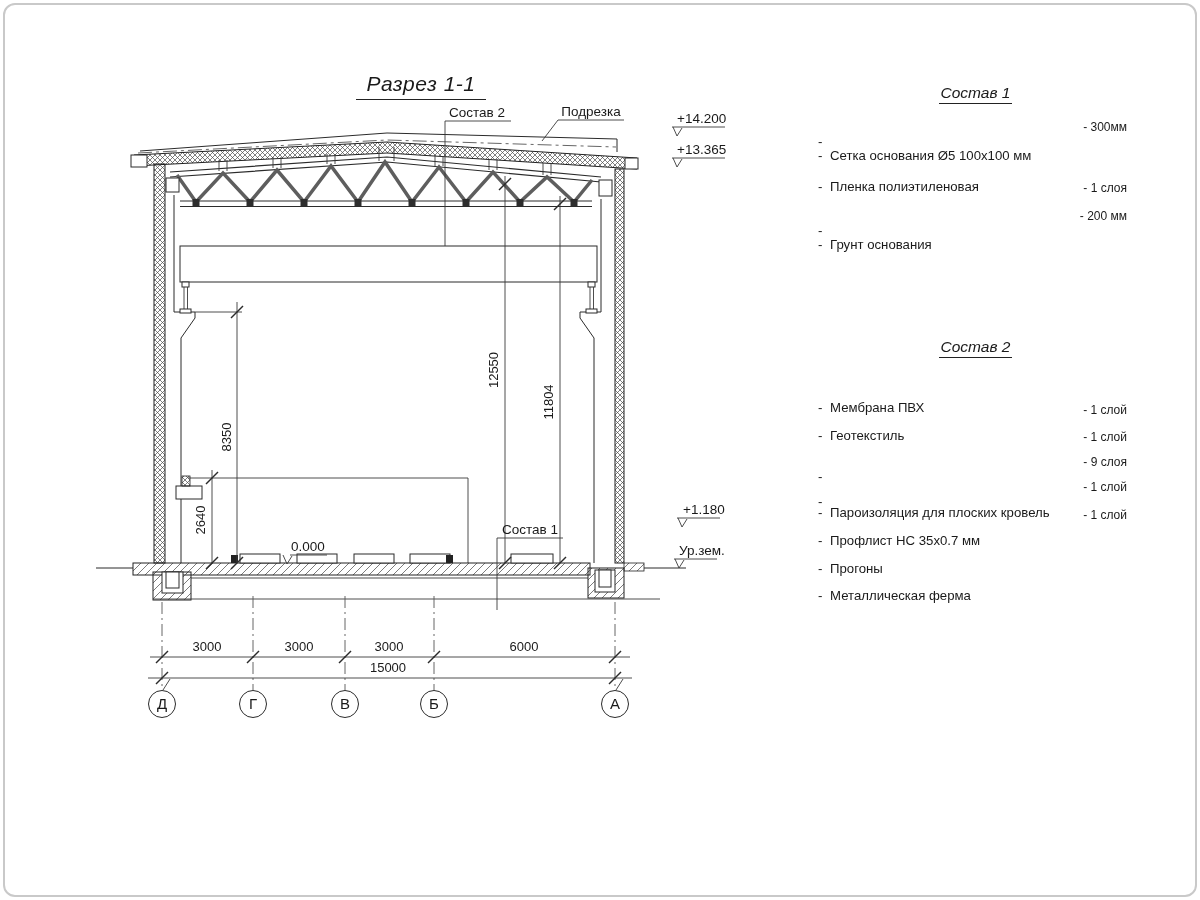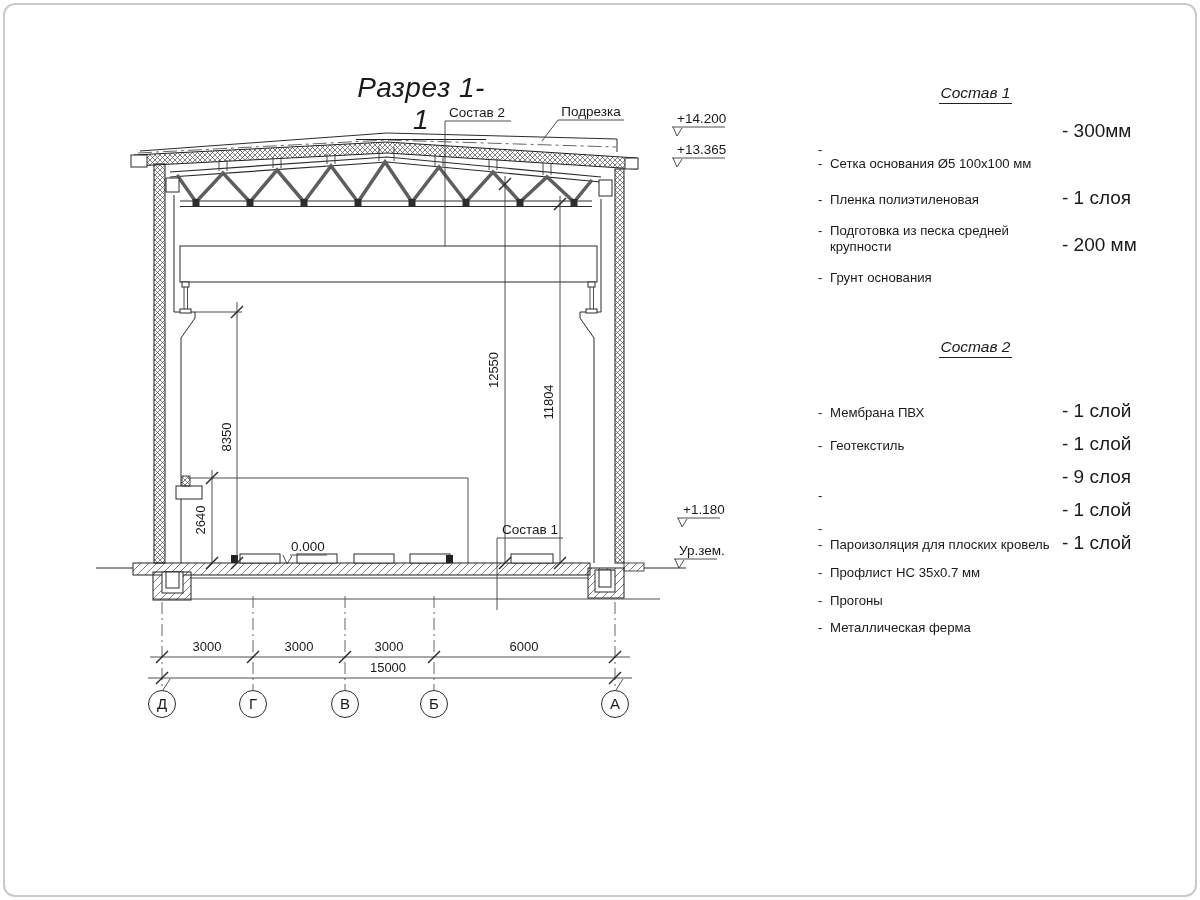--- a/index.html
+++ b/index.html
@@ -1,32 +1,32 @@
 <!DOCTYPE html>
 <html><head>
 <meta charset="utf-8">
 <style>
   html,body{margin:0;padding:0;background:#fff;}
   .page{position:relative;width:1200px;height:900px;background:#fff;overflow:hidden;
         font-family:"Liberation Sans","DejaVu Sans",sans-serif;color:#1a1a1a;}
   .frame{position:absolute;left:3px;top:3px;right:3px;bottom:3px;border:2px solid #c9c9c9;border-radius:12px;pointer-events:none;}
   .dwg-title{position:absolute;left:356px;top:72px;width:130px;text-align:center;
-             font-size:28px;font-style:italic;font-weight:500;letter-spacing:.5px;
+             font-size:21px;font-style:italic;font-weight:500;letter-spacing:.5px;
              border-bottom:1.6px solid #222;padding-bottom:3px;}
   .comp{position:absolute;left:818px;width:315px;}
   .comp1{top:84px;}
   .comp2{top:338px;}
   .comp-title{width:100%;text-align:center;font-size:15.5px;font-style:italic;margin-bottom:18px;}
   .comp-title span{border-bottom:1.2px solid #222;padding:0 2px 2px 2px;}
   .comp2 .comp-title{margin-bottom:44px;}
   .row{display:flex;justify-content:space-between;align-items:flex-end;margin-bottom:14px;}
   .comp2 .row{margin-bottom:11px;}
   .nm{position:relative;padding-left:12px;flex:0 0 232px;font-size:13.2px;line-height:1.26;}
   .dash{position:absolute;left:0;top:0;}
-  .qty{font-size:19px;white-space:nowrap;padding-right:6px;}
+  .qty{font-size:12px;white-space:nowrap;padding-right:6px;}
   svg{position:absolute;left:0;top:0;}
   svg text{font-family:"Liberation Sans","DejaVu Sans",sans-serif;fill:#1a1a1a;}
   .t13{font-size:13px;}
   .t14{font-size:13.5px;}
   .ax{font-size:15px;}
   .ln{stroke:#2b2b2b;stroke-width:1;fill:none;}
   .thin{stroke:#3a3a3a;stroke-width:.9;fill:none;}
   .tk{stroke:#2b2b2b;stroke-width:1.4;}
   .member{stroke:#5e5e5e;stroke-width:3.5;fill:none;}
   .chord{stroke:#2b2b2b;stroke-width:1.2;fill:none;}
@@ -266,21 +266,21 @@
     </div>
     <div class="row">
       <div class="nm"><span class="dash">-</span><span>Сетка основания Ø5 100х100 мм</span></div>
       <div class="qty"></div>
     </div>
     <div class="row">
       <div class="nm"><span class="dash">-</span><span>Пленка полиэтиленовая</span></div>
       <div class="qty">-  1 слоя</div>
     </div>
     <div class="row">
-      <div class="nm"><span class="dash">-</span><span>Подготовка из песка средней крупности</span></div>
+      <div class="nm"><span class="dash">-</span></div>
       <div class="qty">- 200 мм</div>
     </div>
     <div class="row">
       <div class="nm"><span class="dash">-</span><span>Грунт основания</span></div>
       <div class="qty"></div>
     </div>
   </div>
 
   <div class="comp comp2">
     <div class="comp-title"><span>Состав 2</span></div>

